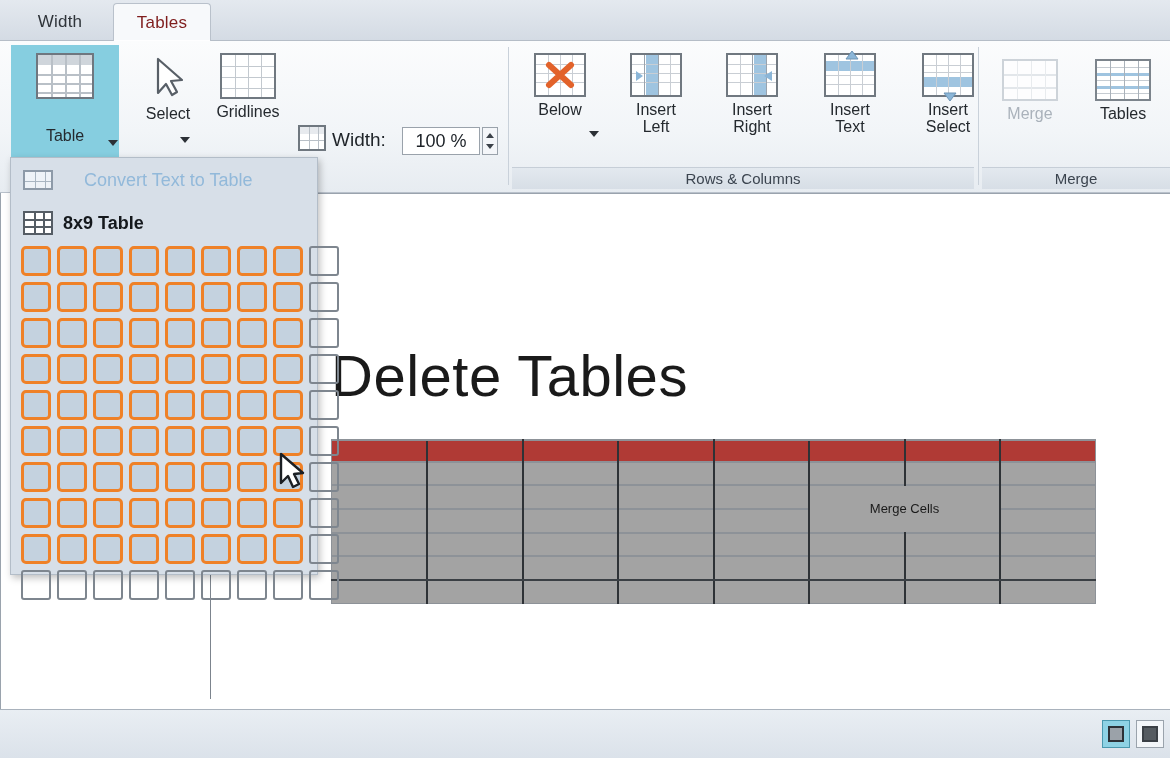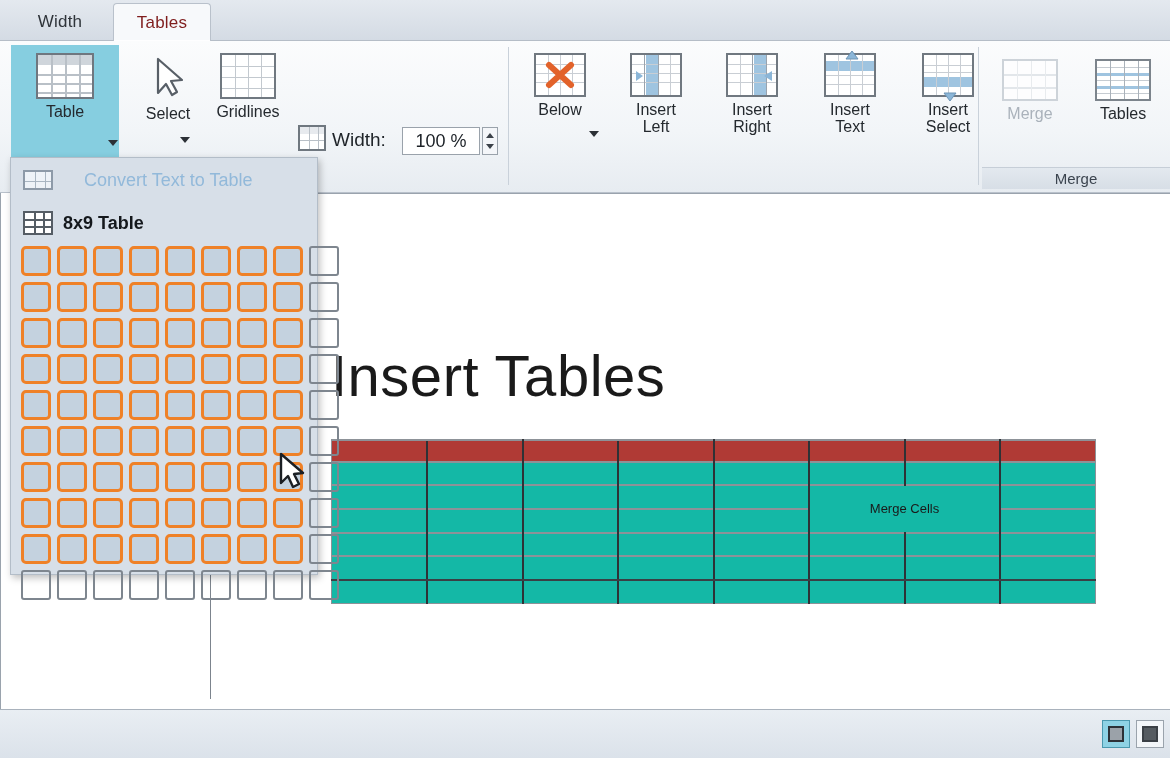--- a/index.html
+++ b/index.html
@@ -135,21 +135,21 @@
   .doctable {
     position: absolute; left: 120px; top: 245px;
     width: 765px; height: 165px;
     border-collapse: collapse; table-layout: fixed;
   }
   .doctable td {
     border: 1px solid #8d9298;
     border-top-width: 2px;
     padding: 0; height: 23px;
     font-size: 13px; color: #1a1a1a; text-align: center;
-    background: #14b8a6;
+    background: #a3a3a3;
   }
   .doctable td.hdr {
     background: #b03a35; border-color: #8d9298; height: 21px;
   }
   .doctable td.vstrong { border-left: 2px solid #2e3236; border-right: 2px solid #2e3236; }
   .doctable tr.rstrong td { border-bottom: 2px solid #3a3f44; }
 
   
   .statusbar {
     position: absolute; left: 0; top: 709px; width: 1170px; height: 49px;
@@ -176,21 +176,21 @@
     <div class="tab active" style="left:113px; width:98px;">
       <span>Tables</span>
     </div>
   </div>
 
   <div class="ribbon">
 
     <div class="rgroup" style="left:4px; width:500px;">
       <div class="gbody">
 
-        <div class="rbtn sel" style="left:7px; top:2px; width:108px; height:118px;">
+        <div class="rbtn sel" style="left:7px; top:2px; width:108px; height:118px;gap:24px;">
           <span class="tbicon" style="width:58px;height:46px;border-color:#6f777f;">
             <i class="hdr" style="height:10px;"></i>
             <i style="left:0;right:0;top:19px;height:1.5px;"></i>
             <i style="left:0;right:0;top:28px;height:1.5px;"></i>
             <i style="left:0;right:0;top:37px;height:1.5px;"></i>
             <i style="top:0;bottom:0;left:13px;width:1.5px;"></i>
             <i style="top:0;bottom:0;left:27px;width:1.5px;"></i>
             <i style="top:0;bottom:0;left:41px;width:1.5px;"></i>
           </span>
           <span class="lbl">Table</span>
@@ -310,20 +310,21 @@
             <i style="top:0;bottom:0;left:12px;width:1px;background:#c9ced4;"></i>
             <i style="top:0;bottom:0;left:24px;width:1px;background:#c9ced4;"></i>
             <i style="top:0;bottom:0;left:36px;width:1px;background:#c9ced4;"></i>
             <svg width="20" height="14" viewBox="0 0 20 14" style="position:absolute;left:16px;top:34px;">
               <path d="M10 12 L16 4 L4 4 Z" fill="#8bb6d8" stroke="#6d94b5" stroke-width="1"></path>
             </svg>
           </span>
           <span class="lbl"><span>Insert</span><br><span>Select</span></span>
         </div>
       </div>
+      <div class="gcaption">Rows &amp; Columns</div>
     </div>
 
     <div class="gsep" style="left:978px;"></div>
 
     <div class="rgroup" style="left:982px; width:188px;">
       <div class="gbody">
         <div class="rbtn disabled" style="left:4px; top:8px; width:88px;">
           <span class="tbicon" style="width:56px;height:42px;border-color:#cdd3d9;background:#fdfdfe;">
             <i style="left:0;right:0;top:13px;height:2px;background:#e2e6ea;"></i>
             <i style="left:0;right:0;top:26px;height:2px;background:#e2e6ea;"></i>
@@ -350,21 +351,21 @@
       </div>
       <div class="gcaption">Merge</div>
     </div>
   </div>
 
   <div class="doc-area">
     <div class="left-rail"></div>
     <div class="rail-divider"></div>
 
     <div class="page">
-      <div class="slide-title">Insert Tables</div>
+      <div class="slide-title">Delete Tables</div>
 
       <table class="doctable">
         <tbody>
             <tr>
           <td class="hdr"></td>
           <td class="hdr vstrong"></td>
           <td class="hdr"></td>
           <td class="hdr vstrong"></td>
           <td class="hdr"></td>
           <td class="hdr vstrong"></td>

